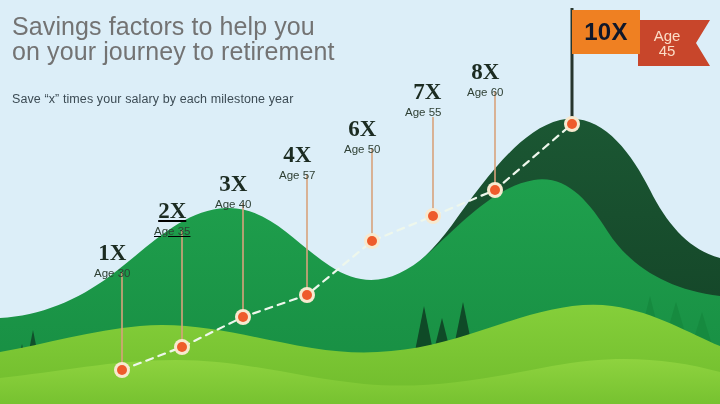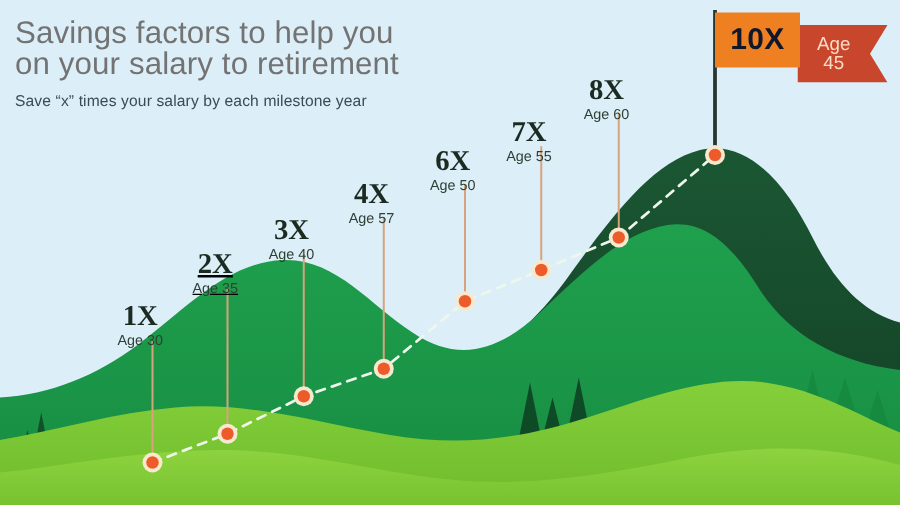--- a/index.html
+++ b/index.html
@@ -10,21 +10,21 @@
     background:#dceef8;
   }
   #stage{position:relative;width:720px;height:404px;overflow:hidden;background:#dceef8;}
   #scene{position:absolute;left:0;top:0;width:720px;height:404px;}
 
   .headings{position:absolute;left:12px;top:14px;width:420px;z-index:40;}
   .title-line{
     font-size:25px;line-height:25px;color:#737373;letter-spacing:.1px;
   }
   .subtitle{
-    margin-top:10px;font-size:12.5px;color:#3c4b54;letter-spacing:.1px;
+    margin-top:28px;font-size:12.5px;color:#3c4b54;letter-spacing:.1px;
   }
 
   .milestone{position:absolute;z-index:35;text-align:center;}
   .ms-factor{
     font-family:"Liberation Serif", serif;
     font-size:23px;font-weight:700;color:#1b2b21;line-height:24px;
     white-space:nowrap;
   }
   .ms-age{
     font-size:11.5px;color:#2f4034;line-height:14px;margin-top:1px;white-space:nowrap;
@@ -151,21 +151,21 @@
         </g>
         <g>
           <circle cx="572" cy="124" r="8" fill="#f7e9cf"></circle>
           <circle cx="572" cy="124" r="5" fill="#ee5b2b"></circle>
         </g>
       </g>
   </svg>
 
   <div class="headings">
     <div class="title-line">Savings factors to help you</div>
-    <div class="title-line">on your salary to retirement</div>
+    <div class="title-line">on your journey to retirement</div>
     <div class="subtitle">Save “x” times your salary by each milestone year</div>
   </div>
 
   <div id="labels">
       <div class="milestone" style="left: 94px; top: 241px;">
         <div class="ms-factor">1X</div>
         <div class="ms-age">Age 30</div>
       </div>
       <div class="milestone" style="left: 154px; top: 199px; text-decoration: underline;">
         <div class="ms-factor">2X</div>
@@ -176,21 +176,21 @@
         <div class="ms-age">Age 40</div>
       </div>
       <div class="milestone" style="left: 279px; top: 143px;">
         <div class="ms-factor">4X</div>
         <div class="ms-age">Age 57</div>
       </div>
       <div class="milestone" style="left: 344px; top: 117px;">
         <div class="ms-factor">6X</div>
         <div class="ms-age">Age 50</div>
       </div>
-      <div class="milestone" style="left: 405px; top: 94px;">
+      <div class="milestone" style="left: 405px; top: 80px; text-align: right;">
         <div class="ms-factor">7X</div>
         <div class="ms-age">Age 55</div>
       </div>
       <div class="milestone" style="left: 467px; top: 60px;">
         <div class="ms-factor">8X</div>
         <div class="ms-age">Age 60</div>
       </div>
     </div>
 
   <div class="flag-wrap" id="flag" style="left:572px;top:10px;">

